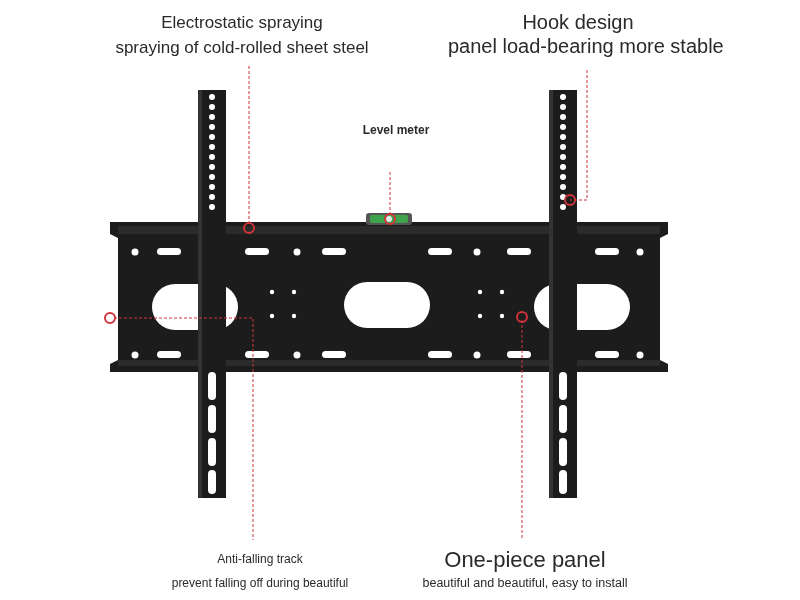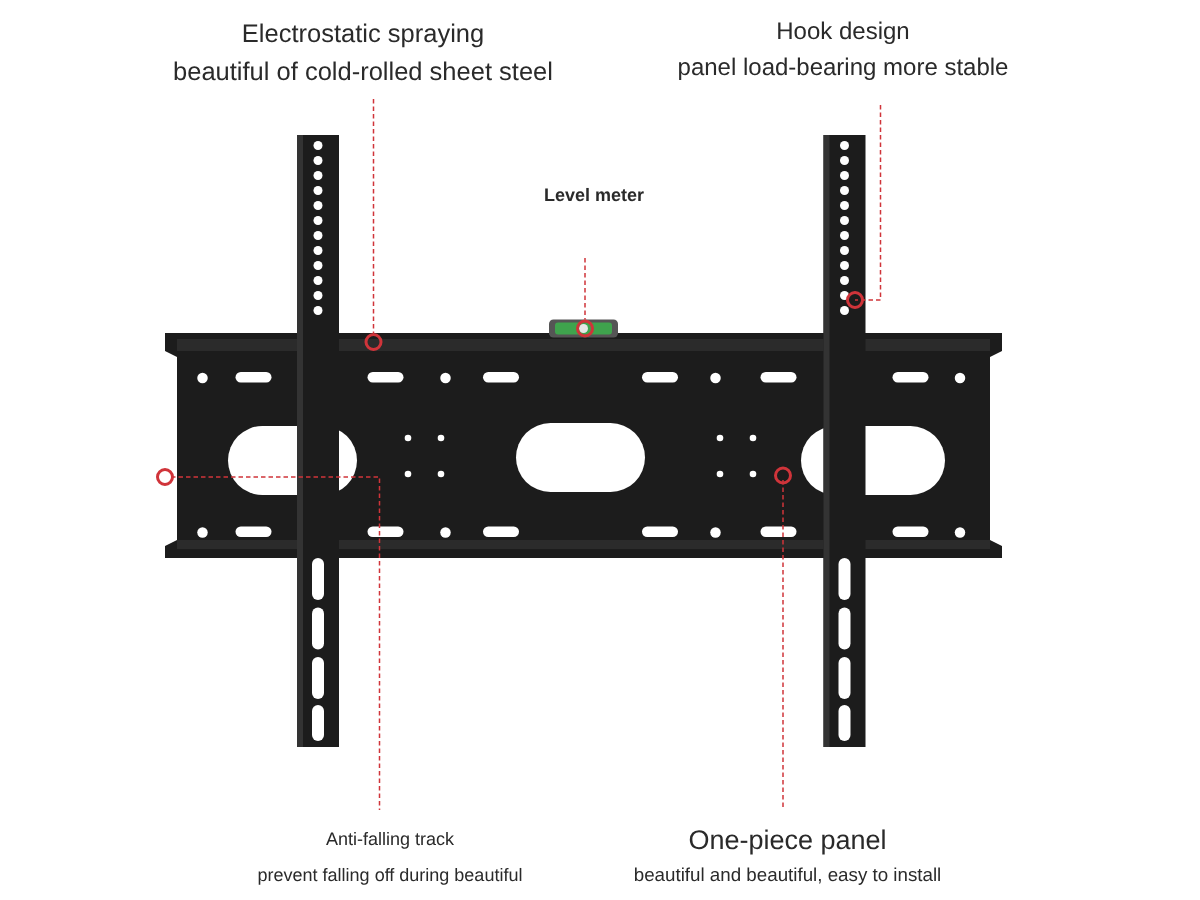--- a/index.html
+++ b/index.html
@@ -1,24 +1,24 @@
 <!DOCTYPE html>
 <html><head>
 <meta charset="utf-8">
 <style>
   html, body { margin:0; padding:0; background:#ffffff; }
   body { width:800px; height:600px; position:relative; overflow:hidden; font-family:"Liberation Sans", sans-serif; color:#222; }
   .label { position:absolute; text-align:center; color:#2a2a2a; white-space:nowrap; }
   .label .t1, .label .t2 { display:block; }
   #lbl-steel { left:92px; top:10px; width:300px; font-size:17px; line-height:25px; }
-  #lbl-hook { left:432px; top:10px; width:260px; font-size:16px; line-height:24px; }
+  #lbl-hook { left:448px; top:10px; width:260px; font-size:20px; line-height:24px; }
   #lbl-level { left:265px; top:121px; width:262px; font-size:12px; line-height:18px;font-weight:bold; }
   #lbl-track { left:110px; top:547px; width:300px; font-size:12px; line-height:24px; }
   #lbl-panel { left:400px; top:545px; width:250px; }
-  #lbl-panel .t1 { font-size:18px; line-height:30px; }
+  #lbl-panel .t1 { font-size:22px; line-height:30px; }
   #lbl-panel .t2 { font-size:12.5px; line-height:16px; }
   svg#scene { position:absolute; left:0; top:0; }
 </style>
 </head>
 <body>
 
 <svg id="scene" width="800" height="600" viewBox="0 0 800 600">
 
   <g>
     <path d="M110 222 L668 222 L668 234 L660 238 L660 360 L668 364 L668 372 L110 372 L110 364 L118 360 L118 238 L110 234 Z" fill="#1c1c1c"></path>
@@ -126,21 +126,21 @@
     <circle cx="249" cy="228" r="5"></circle>
     <circle cx="570" cy="200" r="5"></circle>
     <circle cx="390" cy="219" r="5"></circle>
     <circle cx="110" cy="318" r="5"></circle>
     <circle cx="522" cy="317" r="5"></circle>
   </g>
 </svg>
 
 <div class="label" id="lbl-steel">
   <span class="t1">Electrostatic spraying</span>
-  <span class="t2">beautiful of cold-rolled sheet steel</span>
+  <span class="t2">spraying of cold-rolled sheet steel</span>
 </div>
 
 <div class="label" id="lbl-hook">
   <span class="t1">Hook design</span>
   <span class="t2">panel load-bearing more stable</span>
 </div>
 
 <div class="label" id="lbl-level">
   <span class="t1">Level meter</span>
 </div>

